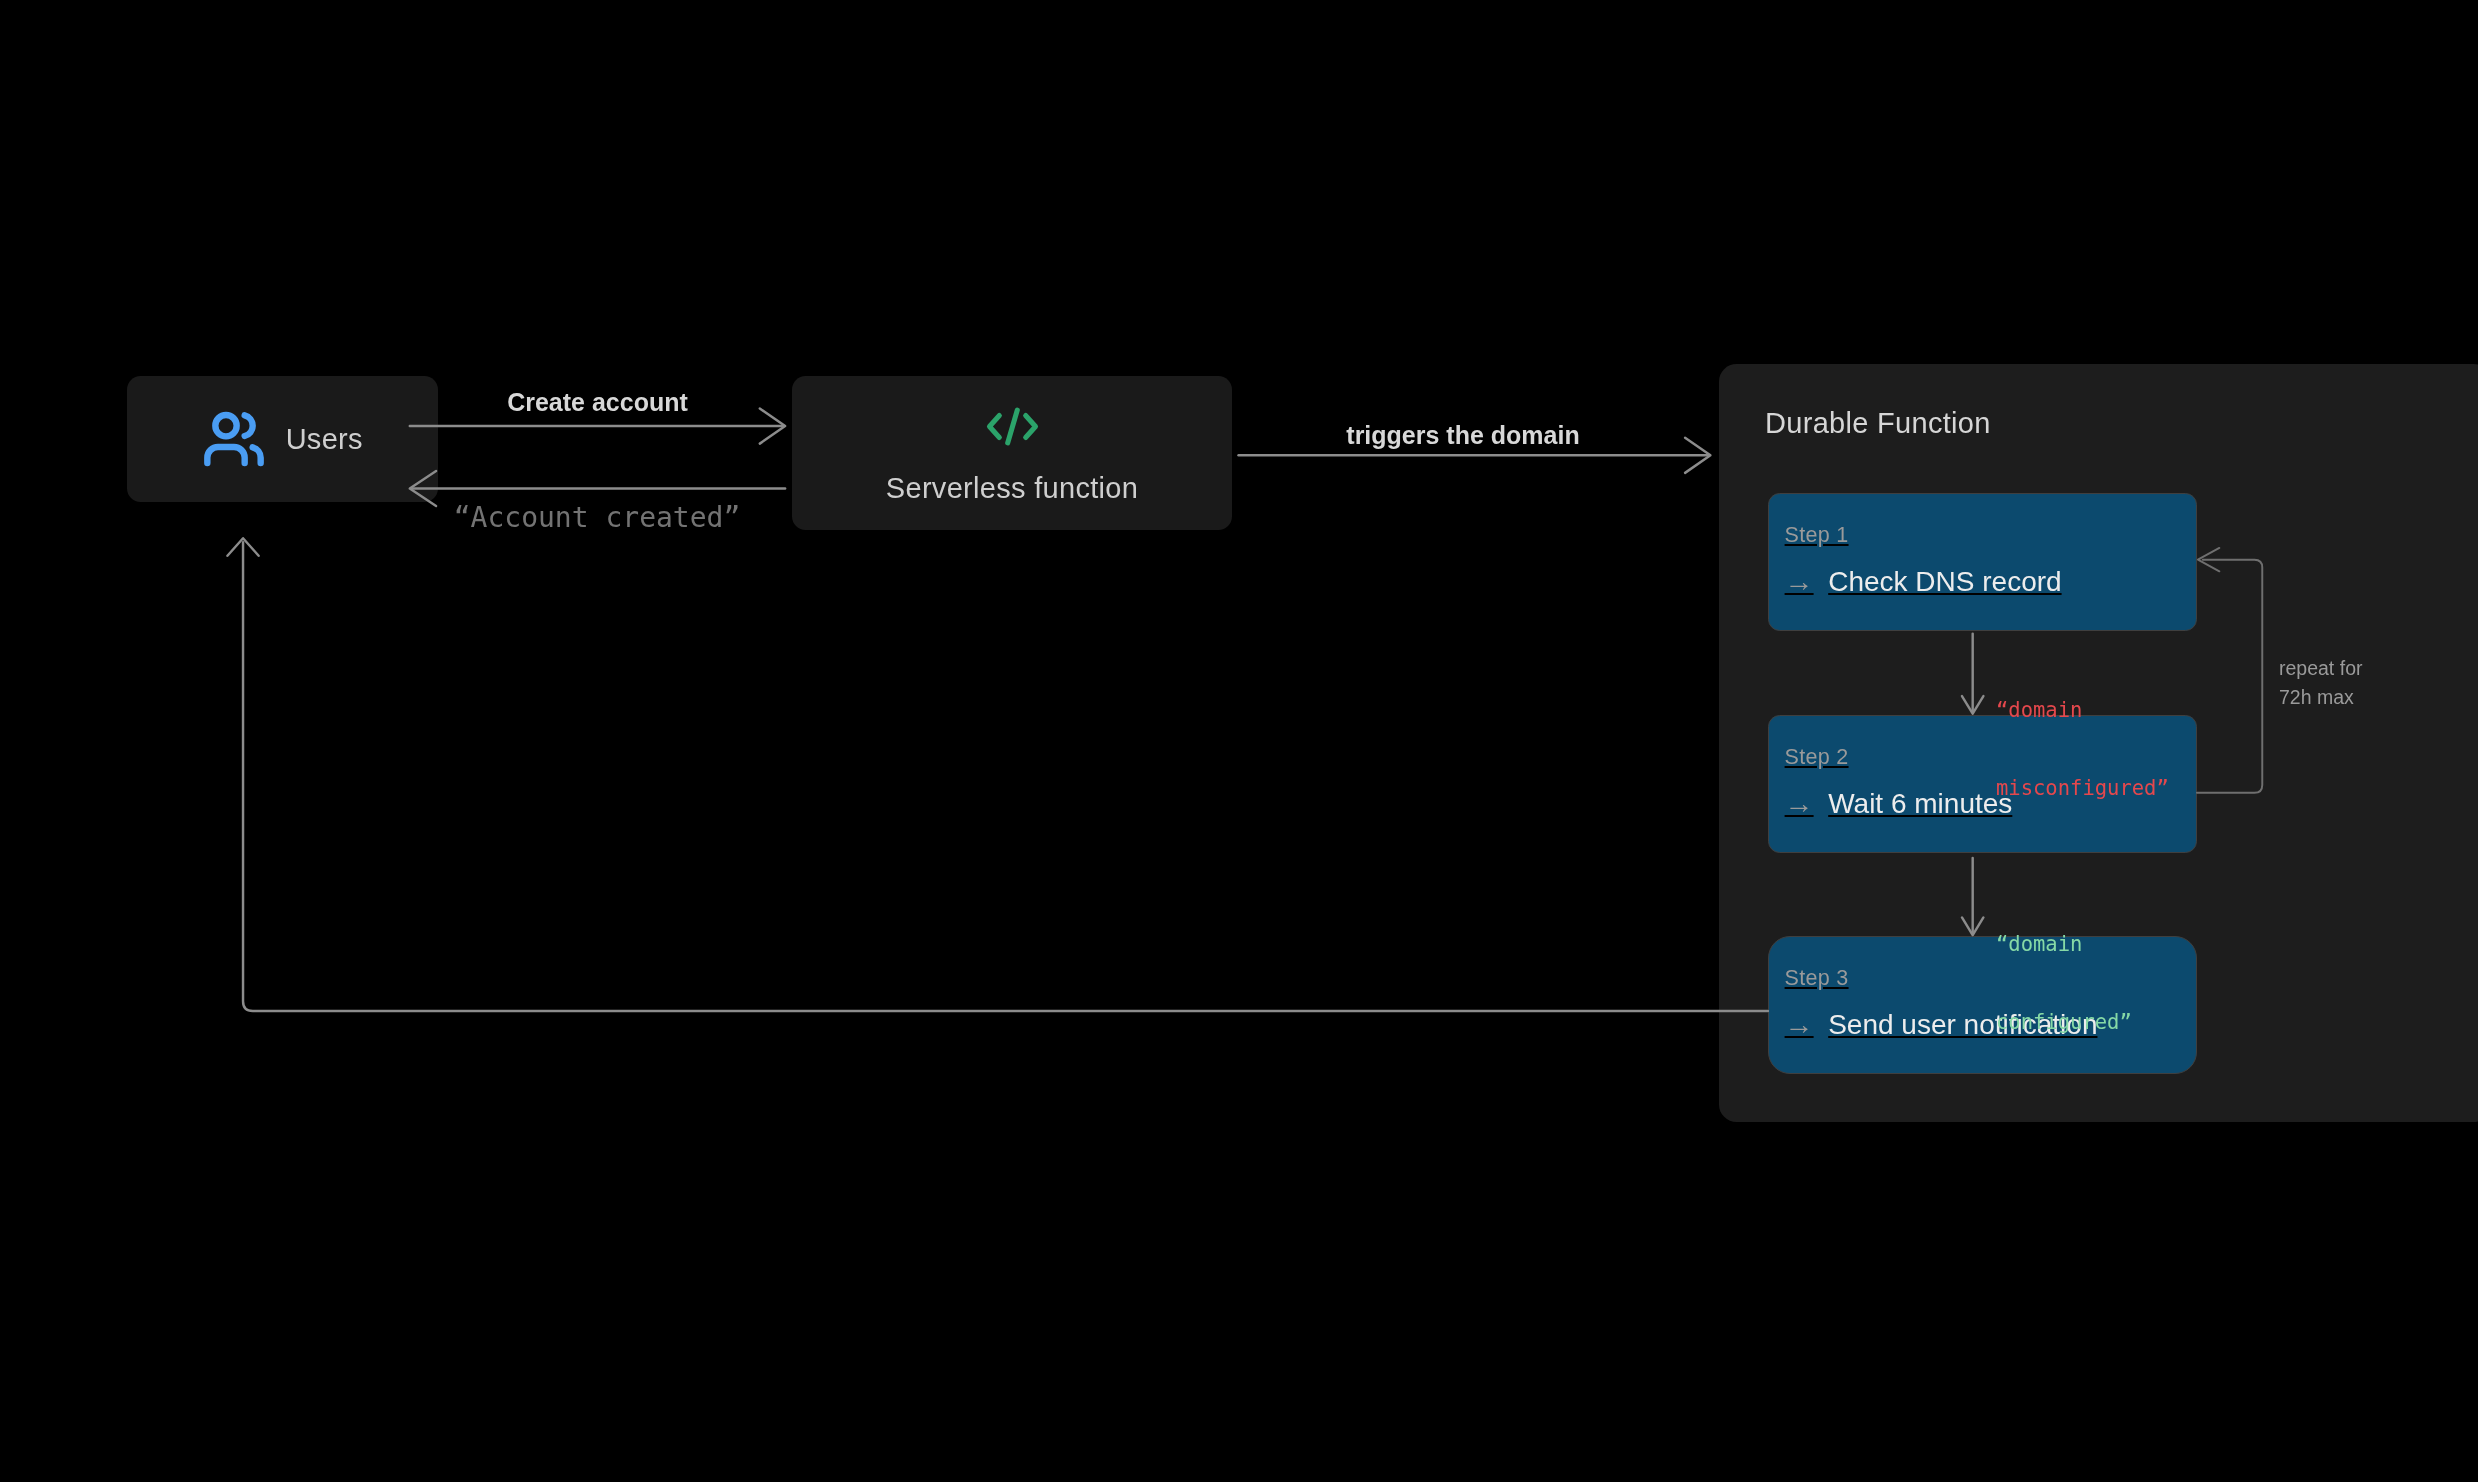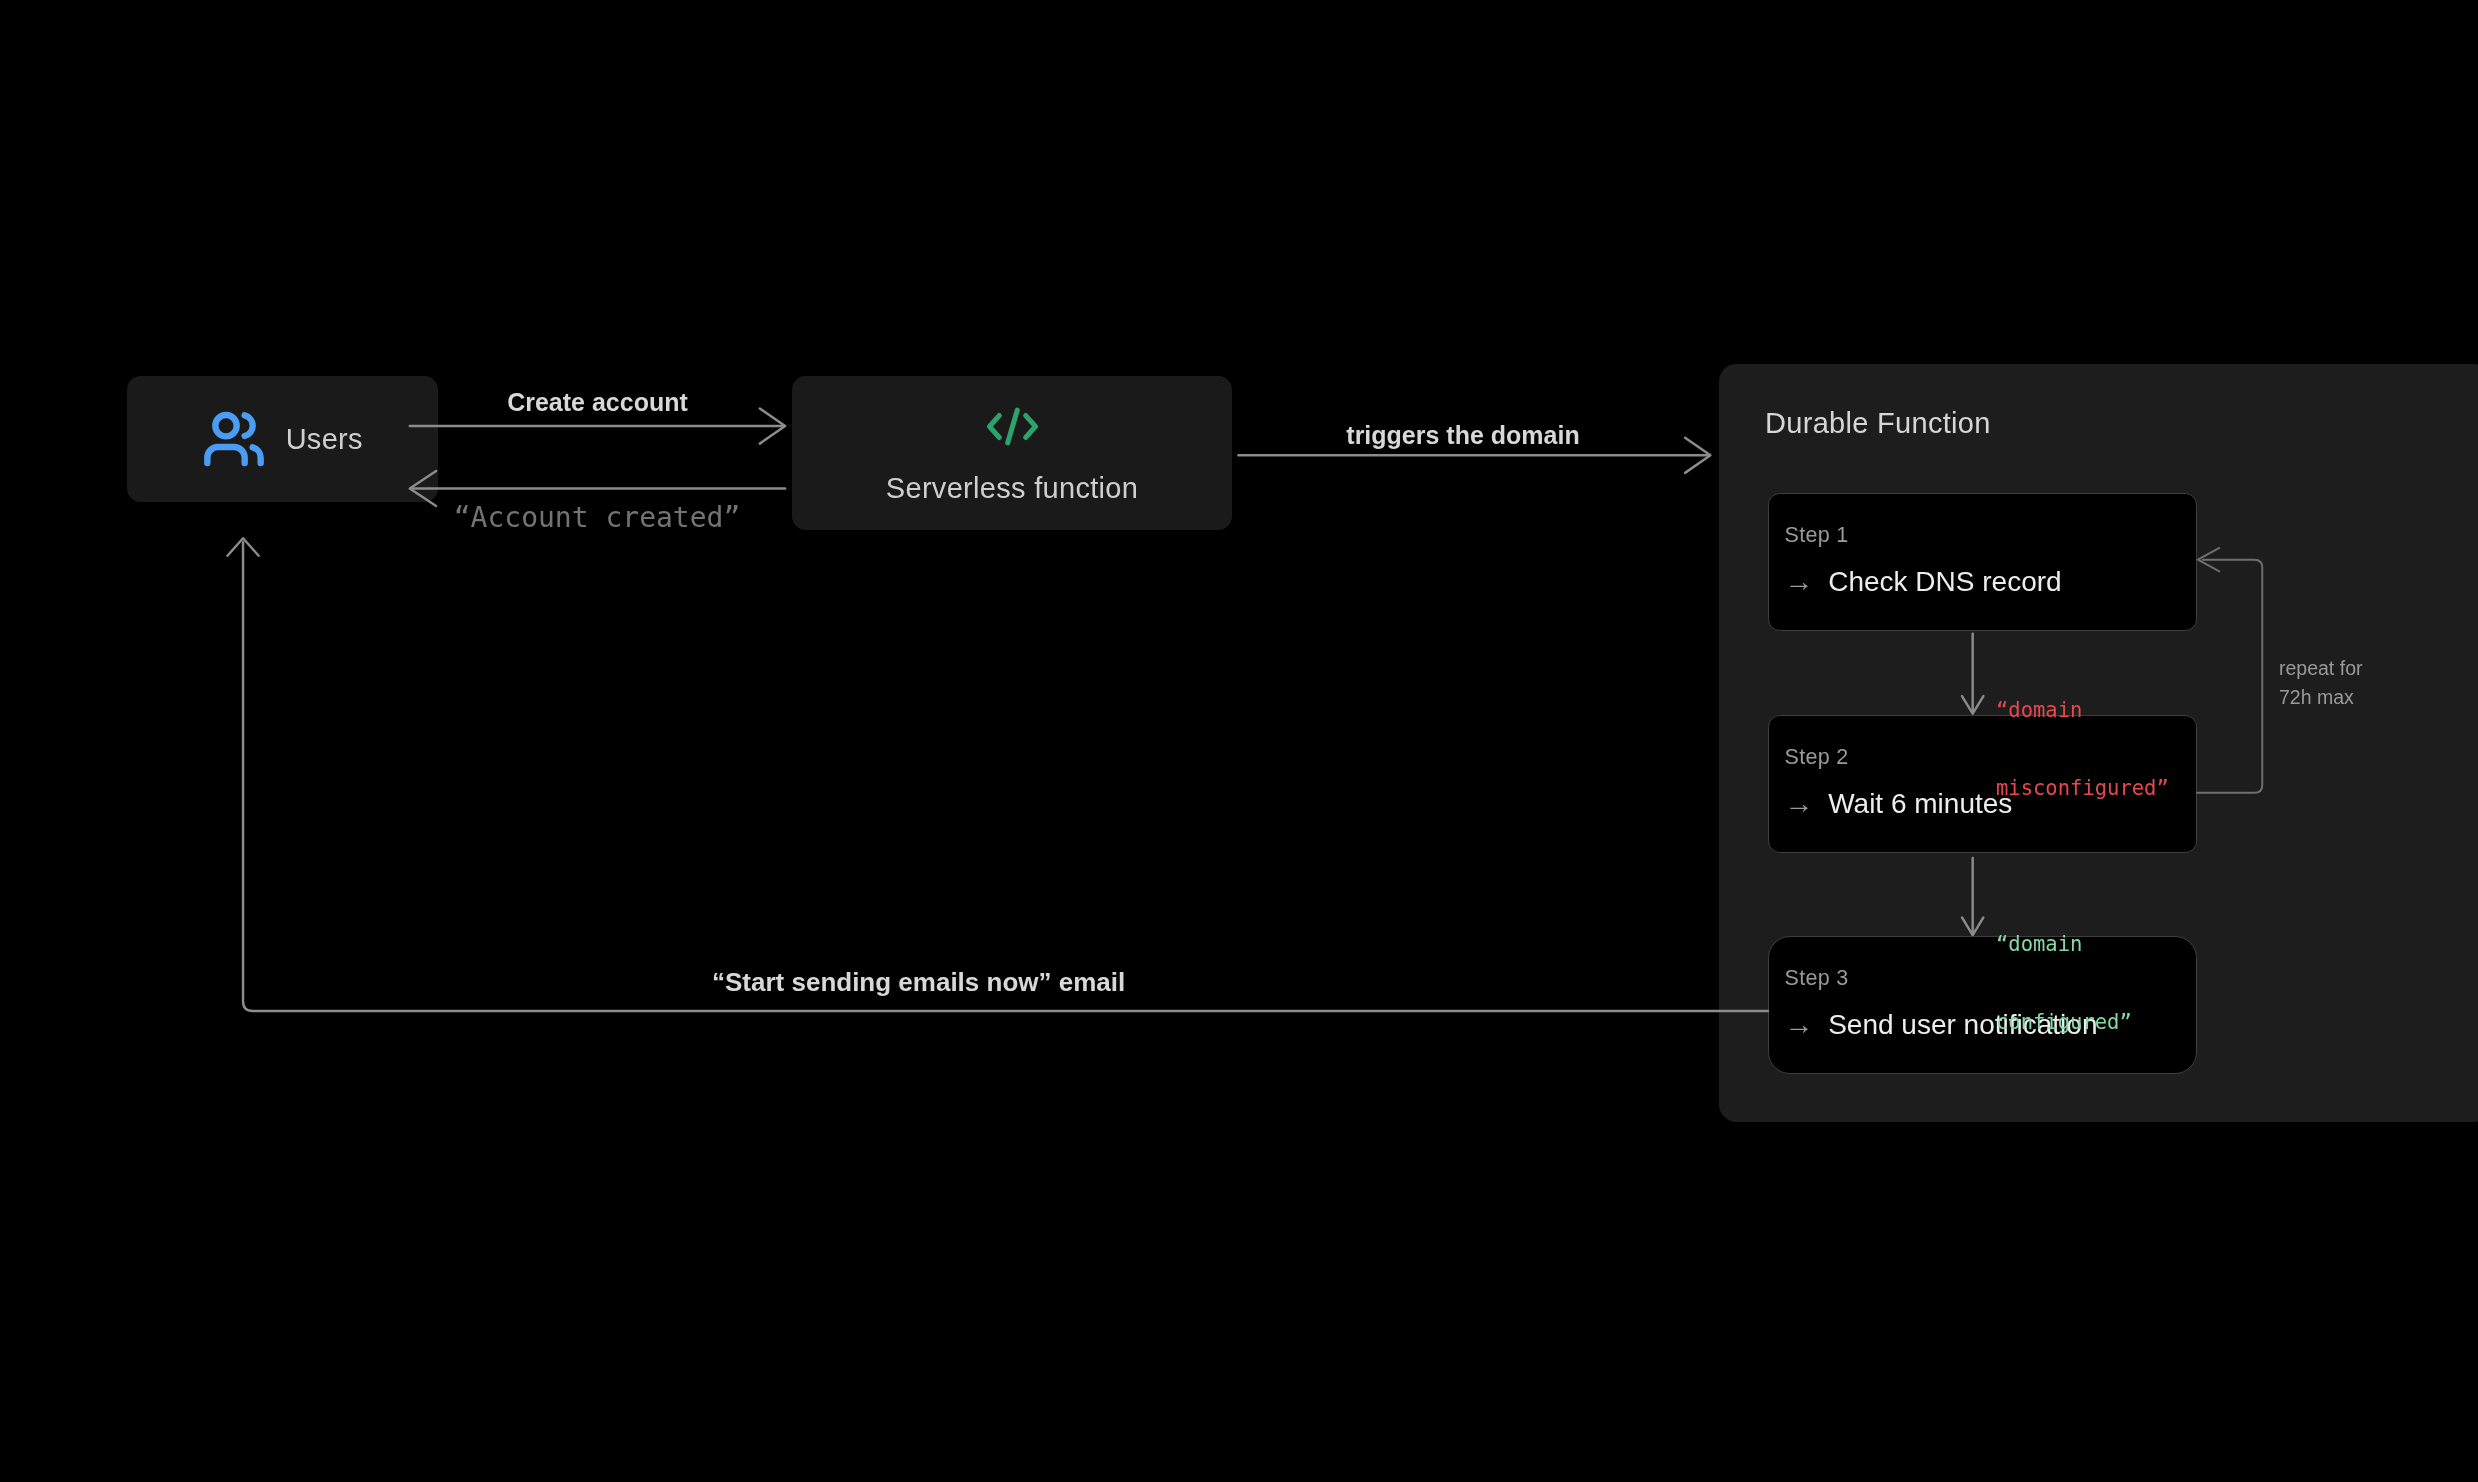--- a/index.html
+++ b/index.html
@@ -34,21 +34,21 @@
   #durable-panel{
     position:absolute;left:1719px;top:364px;width:772px;height:758px;
     background:#1d1d1d;border-radius:17.6px;z-index:1;
   }
   #durable-title{
     position:absolute;left:46px;top:43px;font-size:29px;color:#d6d6d6;
     font-weight:400;letter-spacing:0.3px;
   }
   .step{
     position:absolute;left:49px;width:429px;height:138px;box-sizing:border-box;
-    background:#000000;border:1.5px solid #3f3f3f;border-radius:11.7px;
+    background:#0c4a6e;border:1.5px solid #3f3f3f;border-radius:11.7px;
     padding:29px 13.7px 0 15.6px;z-index:2;text-decoration:underline;
   }
   #step-1{top:129px;} #step-2{top:351px;} #step-3{top:572px;border-radius:22px;}
   .step-name{font-size:21.5px;line-height:25px;color:#9a9a9a;letter-spacing:0.3px;}
   .step-action{
     margin-top:15.6px;font-size:28px;line-height:35px;color:#ededed;
     display:flex;align-items:center;gap:14.6px;white-space:nowrap;
   }
   .step-action .arr{color:#9a9a9a;font-size:29px;}
   
@@ -160,21 +160,20 @@
   </svg>
 
   <div class="edge-label" id="lbl-create">Create account</div>
 
   <div class="edge-label" id="lbl-created">“Account created”</div>
 
   <div class="edge-label" id="lbl-triggers">
     <div>triggers the domain</div>
   </div>
 
-  <div class="edge-label" id="lbl-sending">“Start sending emails now” email</div>
 
   <div class="mono-note" id="note-misconfigured">
     <div>“domain</div>
     <div>misconfigured”</div>
   </div>
 
   <div class="mono-note" id="note-configured">
     <div>“domain</div>
     <div>configured”</div>
   </div>

